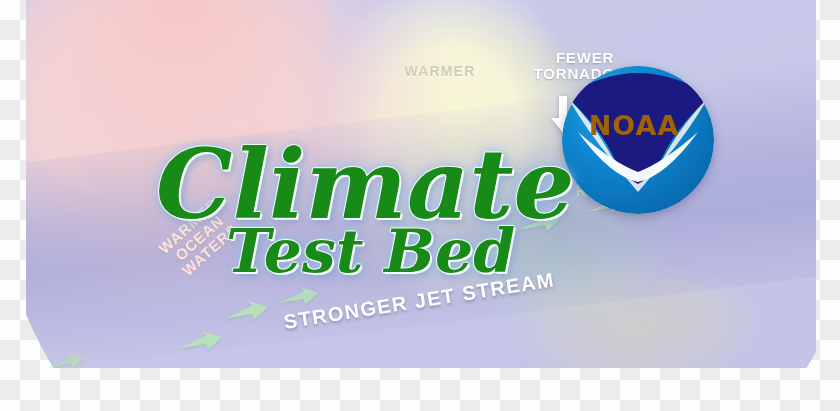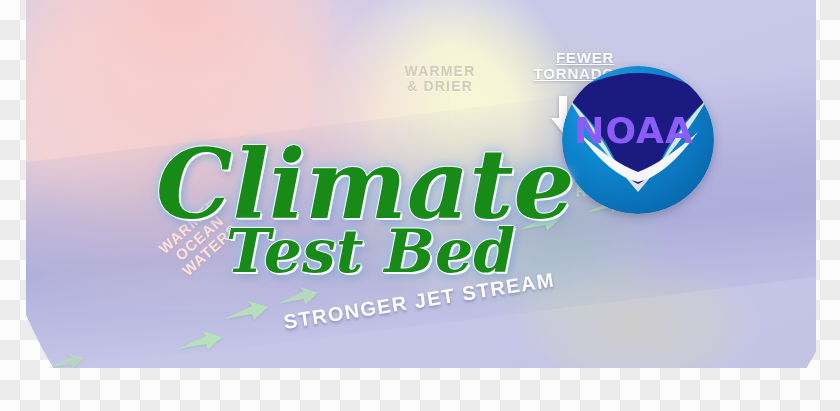--- a/index.html
+++ b/index.html
@@ -114,21 +114,20 @@
 
   .anno-warmdry{
     left:336px; top:64px; width:156px; text-align:center;
     color:#cfcdb6; font-size:14px; letter-spacing:1.2px;
     text-shadow:0 1px 0 rgba(255,255,255,0.85);
   }
   .anno-fewer{
     left:500px; top:50px; width:118px; text-align:center;
     color:#ffffff; font-size:15px; letter-spacing:0.8px;
     text-shadow:0 1px 2px rgba(120,120,150,0.55);
-    text-decoration:underline;
   }
   .arrow-down{
     position:absolute;left:524px;top:96px;width:26px;height:38px;
     filter:drop-shadow(0 1px 2px rgba(110,110,140,0.5));
   }
   .anno-morerain{
     left:524px; top:168px; width:90px; text-align:center;
     color:#b7d9ba; font-size:14px; letter-spacing:1px;
     text-shadow:0 1px 0 rgba(255,255,255,0.6);
   }
@@ -153,21 +152,21 @@
     position:absolute;left:536px;top:66px;width:152px;height:148px;
     border-radius:50%;
     overflow:hidden;
     box-shadow:0 3px 10px rgba(60,60,110,0.35);
   }
   #noaa .disc{position:absolute;inset:0;border-radius:50%;
     background:radial-gradient(circle at 36% 30%, #2fa5e0 0%, #0d86cf 38%, #0a6fb5 70%, #075a97 100%);}
   #noaa svg{position:absolute;inset:0;}
   #noaa .noaa-word{
     position:absolute;left:0;right:8px;top:30%;text-align:center;
-    color:#8b5cf6;font-size:36px;font-weight:bold;letter-spacing:1px;
+    color:#a16207;font-size:27px;font-weight:bold;letter-spacing:1px;
     font-family:"DejaVu Sans", sans-serif;
   }
 
   
   .word{
     position:absolute;
     font-family:"DejaVu Serif","Liberation Serif",serif;
     font-style:italic; font-weight:bold;
     color:#178a17;
     white-space:nowrap;
@@ -219,21 +218,20 @@
     </svg>
     <svg class="chev" style="left:560px;top:196px;width:40px;height:22px;" viewBox="0 0 48 26">
       <path d="M2 19 L30 6 L26 1 L46 7 L32 20 L30 14 Z" fill="#b9e8b9" opacity="0.7"></path>
     </svg>
     <svg class="chev" style="left:20px;top:352px;width:40px;height:22px;" viewBox="0 0 48 26">
       <path d="M2 19 L30 6 L26 1 L46 7 L32 20 L30 14 Z" fill="#b9e8b9" opacity="0.6"></path>
     </svg>
 
     <div class="anno anno-warmdry">
       <div>WARMER</div>
-      <div>&amp; DRIER</div>
     </div>
 
     <div class="anno anno-fewer">
       <div>FEWER</div>
       <div>TORNADOES</div>
     </div>
 
     <svg class="arrow-down" viewBox="0 0 26 38">
       <path d="M9 0 H17 V22 H25 L13 37 L1 22 H9 Z" fill="#ffffff"></path>
     </svg>

